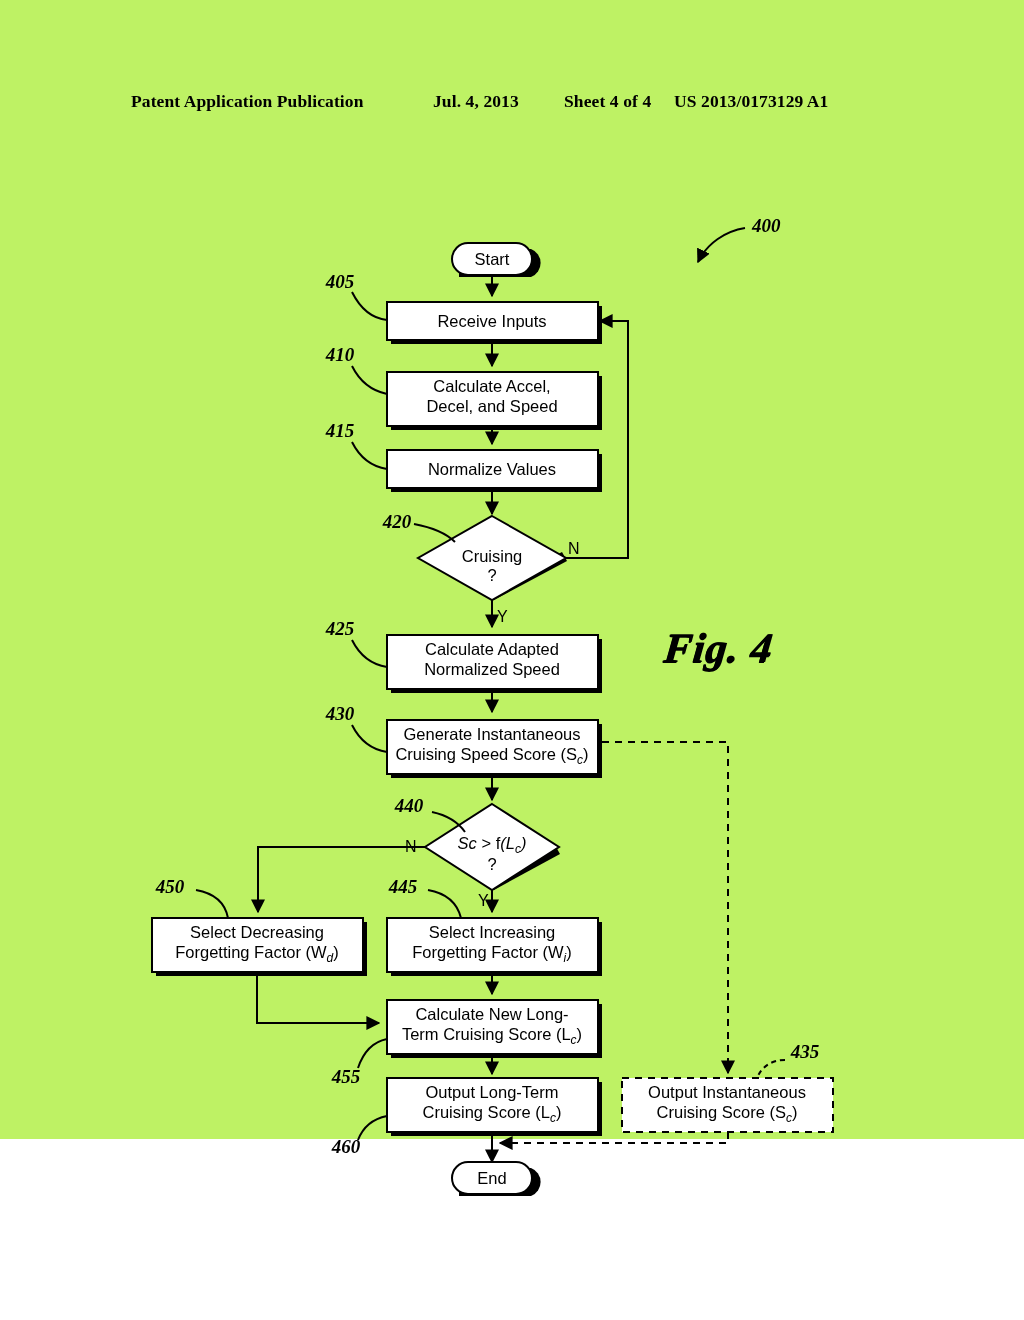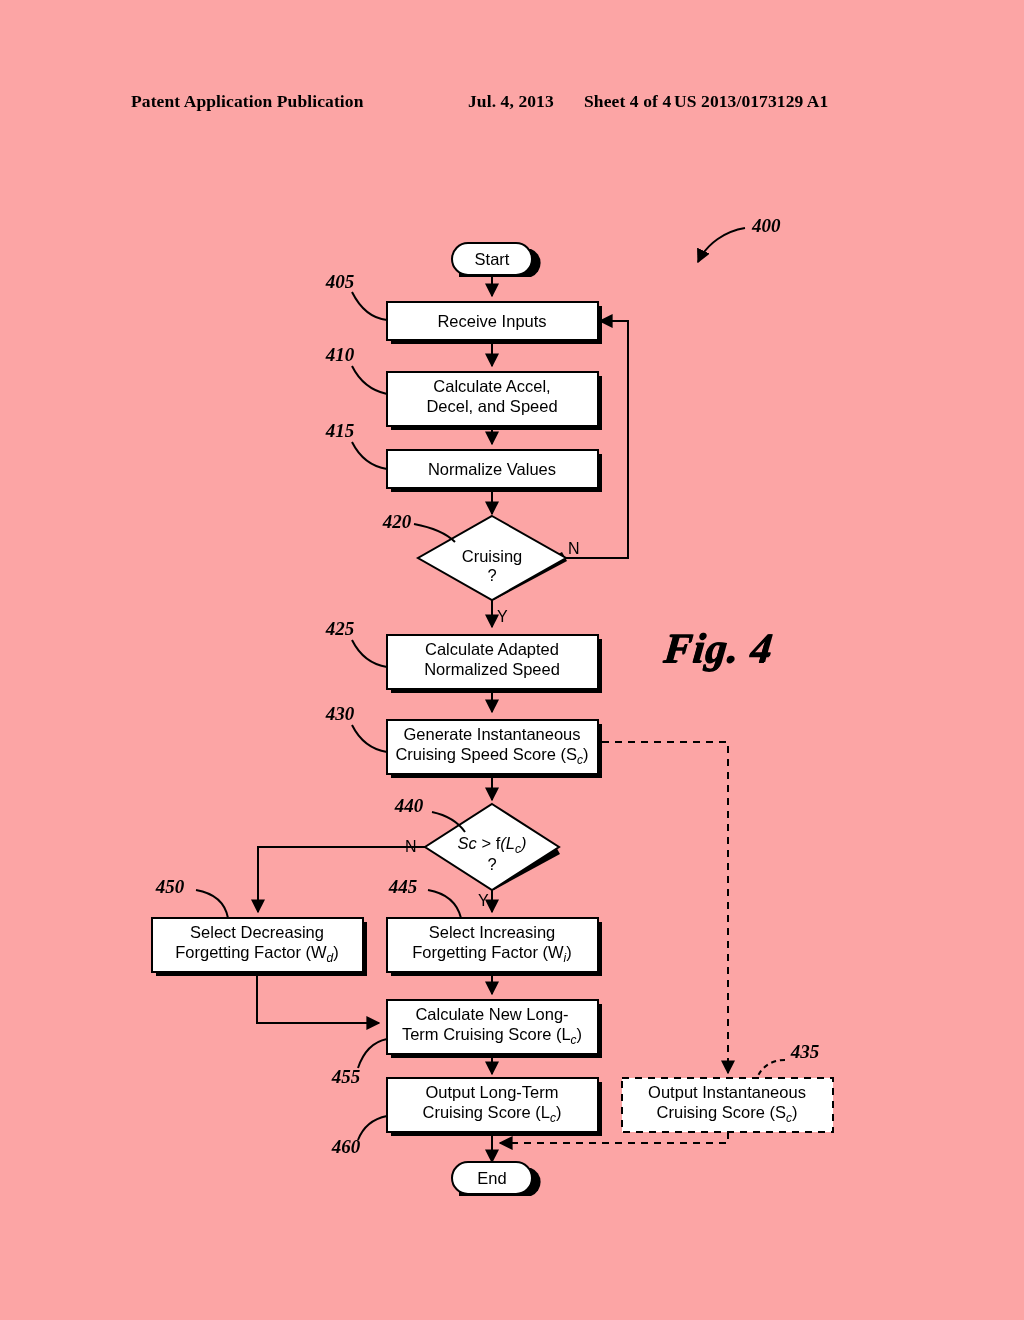--- a/index.html
+++ b/index.html
@@ -11,41 +11,41 @@
     width: 1024px;
     height: 1320px;
     font-family: "Liberation Sans", sans-serif;
     color: #000000;
     position: relative;
     overflow: hidden;
   }
   .page {
     position: relative;
     width: 1024px;
-    height: 1320px;
-    background: #fca5a5;
+    height: 1139px;
+    background: #bef264;
   }
   
   .pat-header {
     position: absolute;
     top: 86px;
     left: 0;
     width: 1024px;
     height: 30px;
     display: flex;
     align-items: center;
     font-family: "Liberation Serif", serif;
     font-weight: bold;
     font-size: 17.5px;
     letter-spacing: 0.1px;
     white-space: nowrap;
   }
   .hdr-pub    { position: absolute; left: 131px; }
-  .hdr-date   { position: absolute; left: 433px; margin-left: 35px; }
-  .hdr-sheet  { position: absolute; left: 584px; }
+  .hdr-date   { position: absolute; left: 433px; }
+  .hdr-sheet  { position: absolute; left: 564px; }
   .hdr-number { position: absolute; left: 674px; }
 
   
   .fig-caption {
     position: absolute;
     left: 664px;
     top: 624px;
     font-family: "Liberation Serif", serif;
     font-style: italic;
     font-weight: bold;

